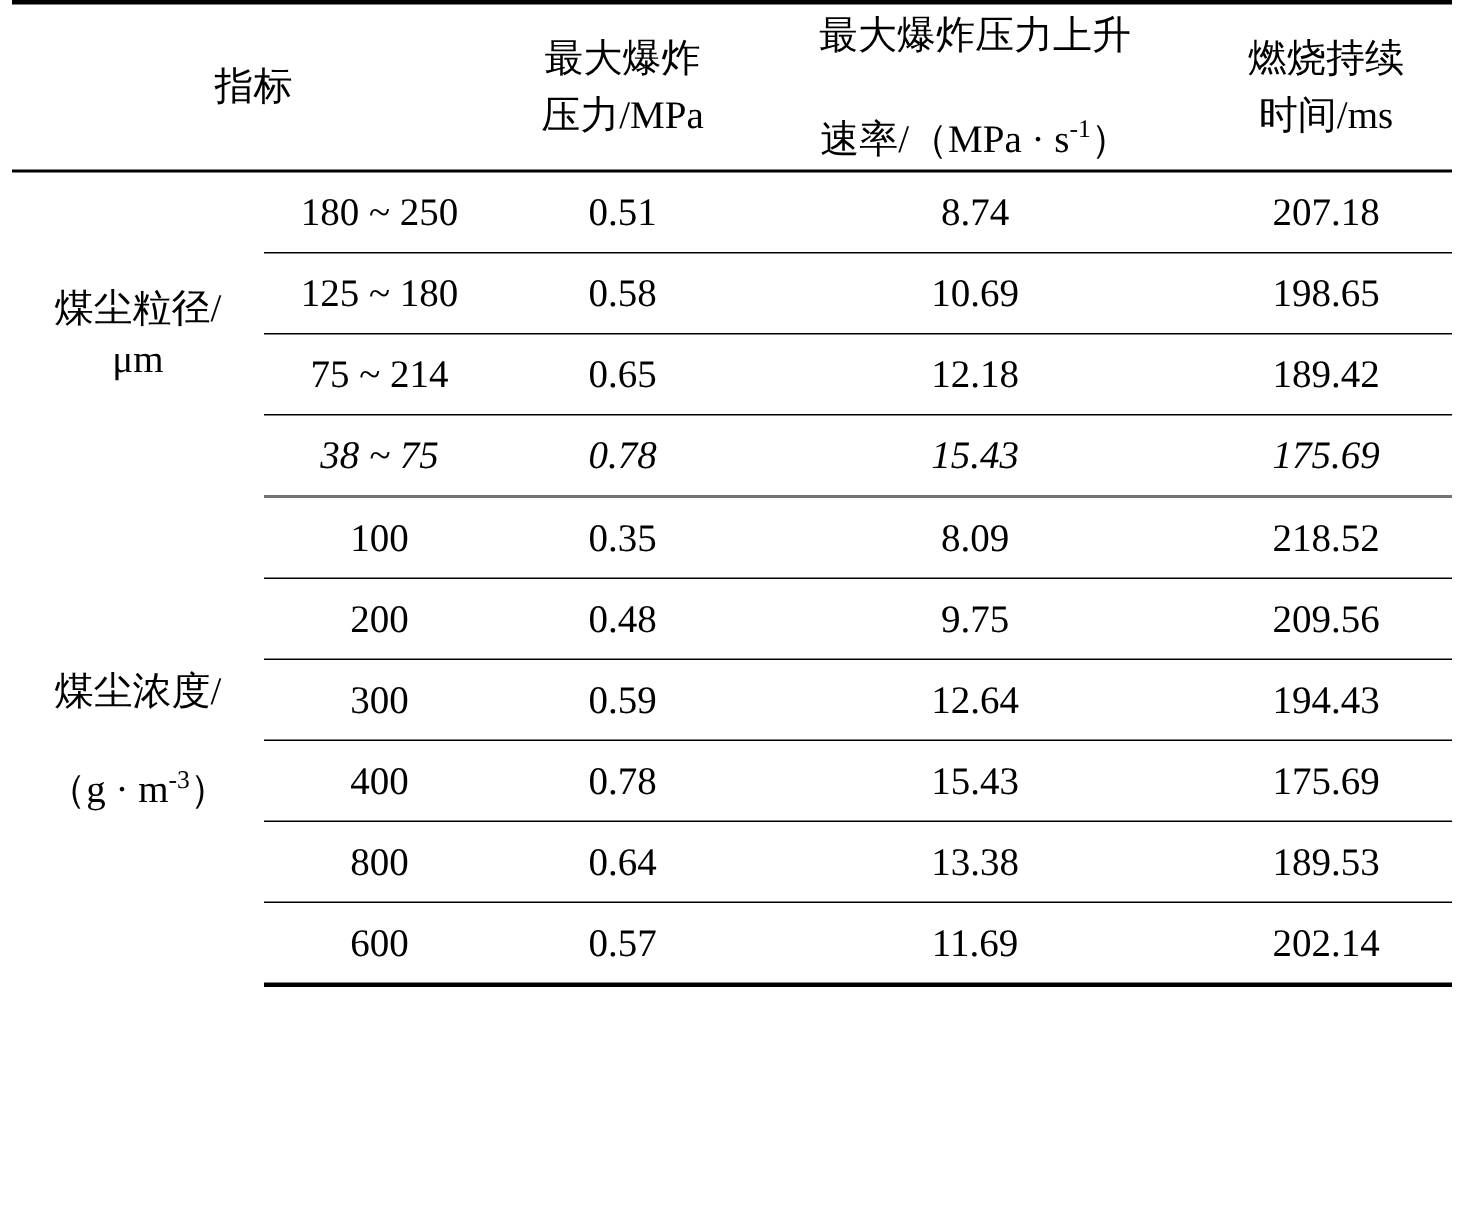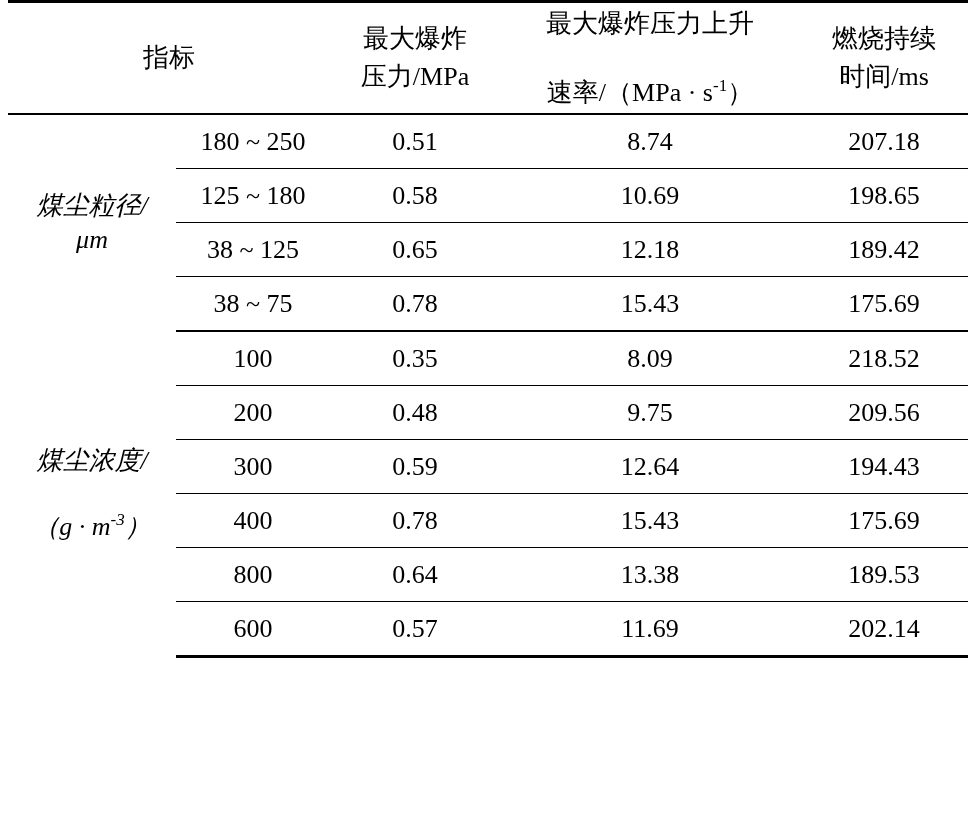--- a/index.html
+++ b/index.html
@@ -41,21 +41,22 @@
   col.c-time  { width: 168px; }
 
   
   .rule-top td {
     border-top: 3px solid #000;
   }
   .rule-head td {
     border-bottom: 2px solid #000;
   }
   .rule-group td {
-    border-bottom: 2px solid #000000;
+    border-bottom: 2px solid #737373;
+    font-style: italic;
   }
   .rule-bottom td {
     border-bottom: 3px solid #000;
   }
   .thin-sep td.sep-cell {
     border-bottom: 1px solid #000;
   }
 
   thead tr.header-row td {
     height: 110px;
@@ -69,21 +70,21 @@
   }
   td.group-label {
     font-size: 26px;
     line-height: 1.45;
   }
   .sup {
     font-size: 17px;
     vertical-align: super;
   }
   .hdr-line { display: block; }
-  .grp-line { display: block; font-style: italic; }
+  .grp-line { display: block; }
   .nowrapx { white-space: nowrap; margin-top: 31px; }
 </style>
 </head>
 <body>
 
 <div class="table-wrap">
   <table class="data-table">
     <colgroup>
       <col class="c-label">
       <col class="c-value">
@@ -122,21 +123,21 @@
         <td class="sep-cell">8.74</td>
         <td class="sep-cell">207.18</td>
       </tr>
       <tr class="data-row thin-sep">
         <td class="sep-cell">125 ~ 180</td>
         <td class="sep-cell">0.58</td>
         <td class="sep-cell">10.69</td>
         <td class="sep-cell">198.65</td>
       </tr>
       <tr class="data-row thin-sep">
-        <td class="sep-cell">38 ~ 125</td>
+        <td class="sep-cell">75 ~ 214</td>
         <td class="sep-cell">0.65</td>
         <td class="sep-cell">12.18</td>
         <td class="sep-cell">189.42</td>
       </tr>
       <tr class="data-row rule-group">
         <td>38 ~ 75</td>
         <td>0.78</td>
         <td>15.43</td>
         <td>175.69</td>
       </tr>

